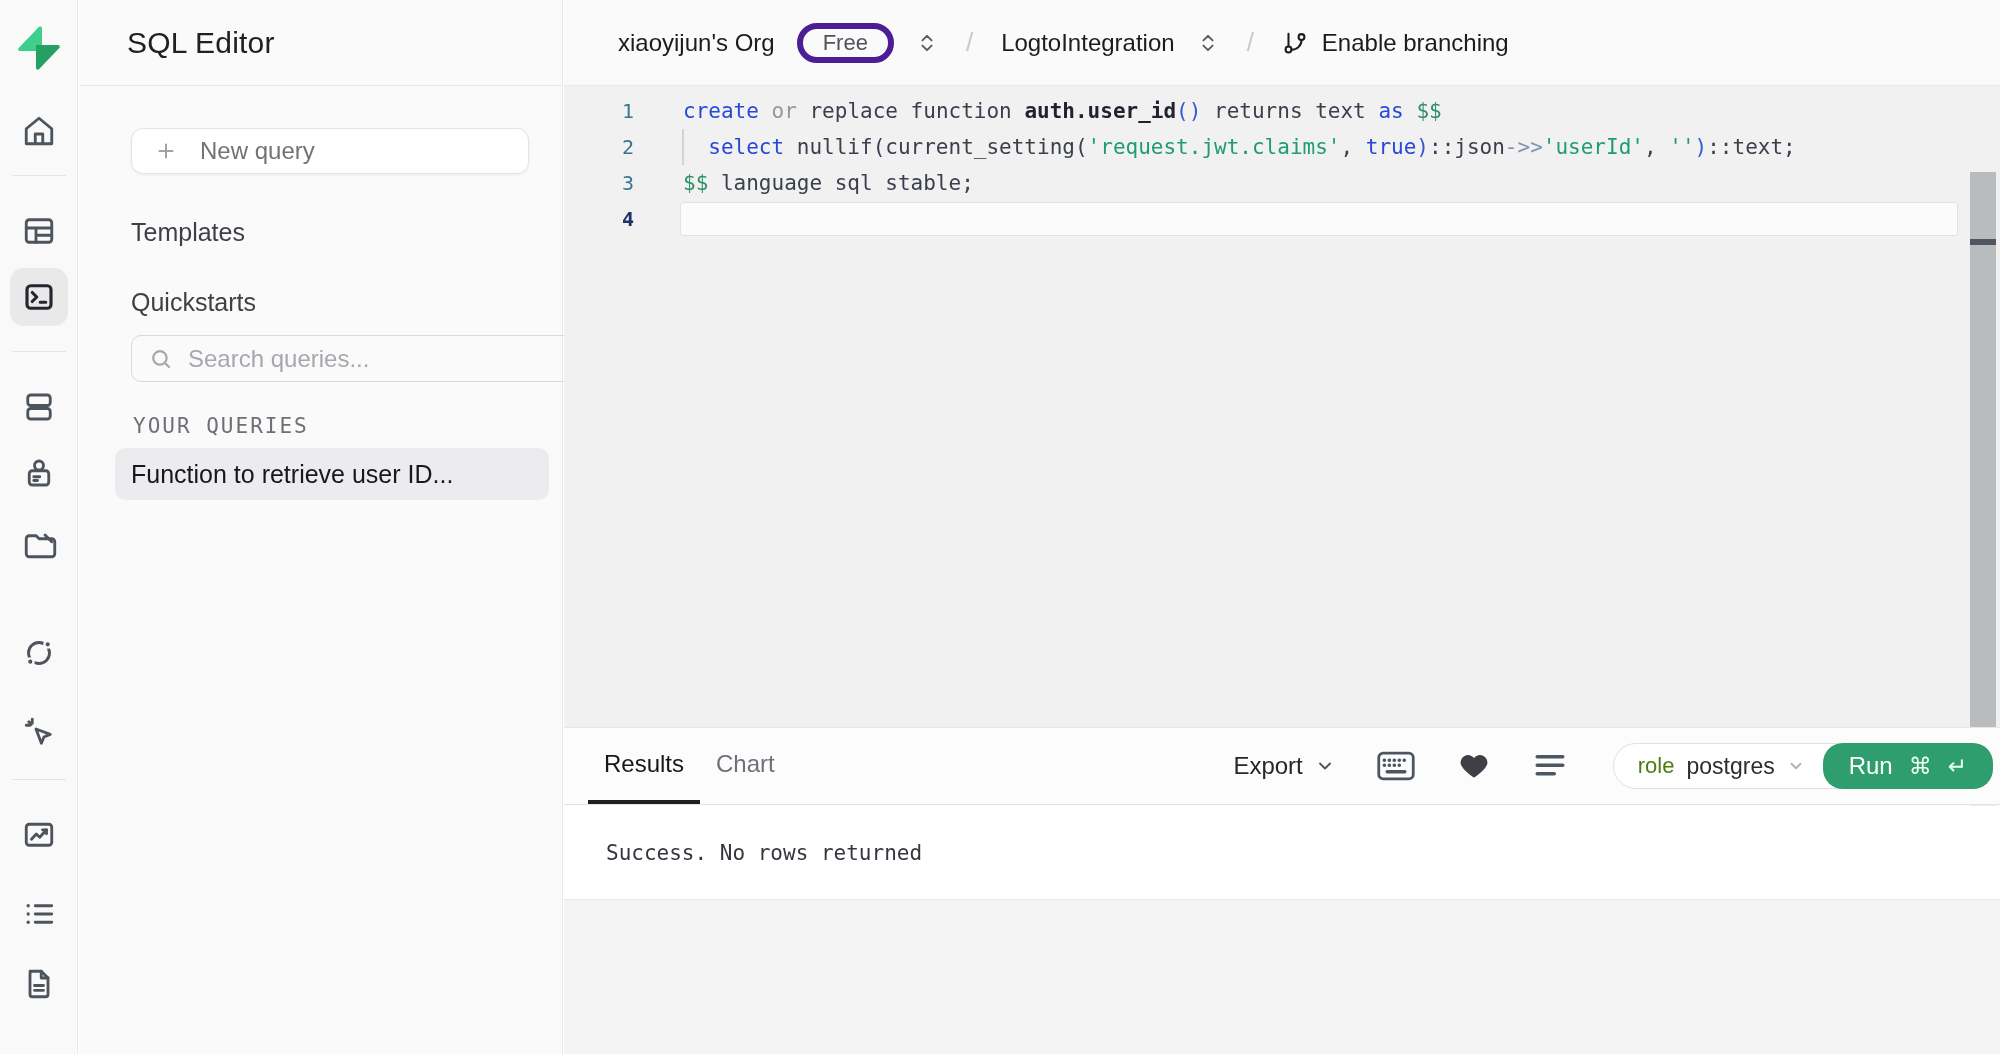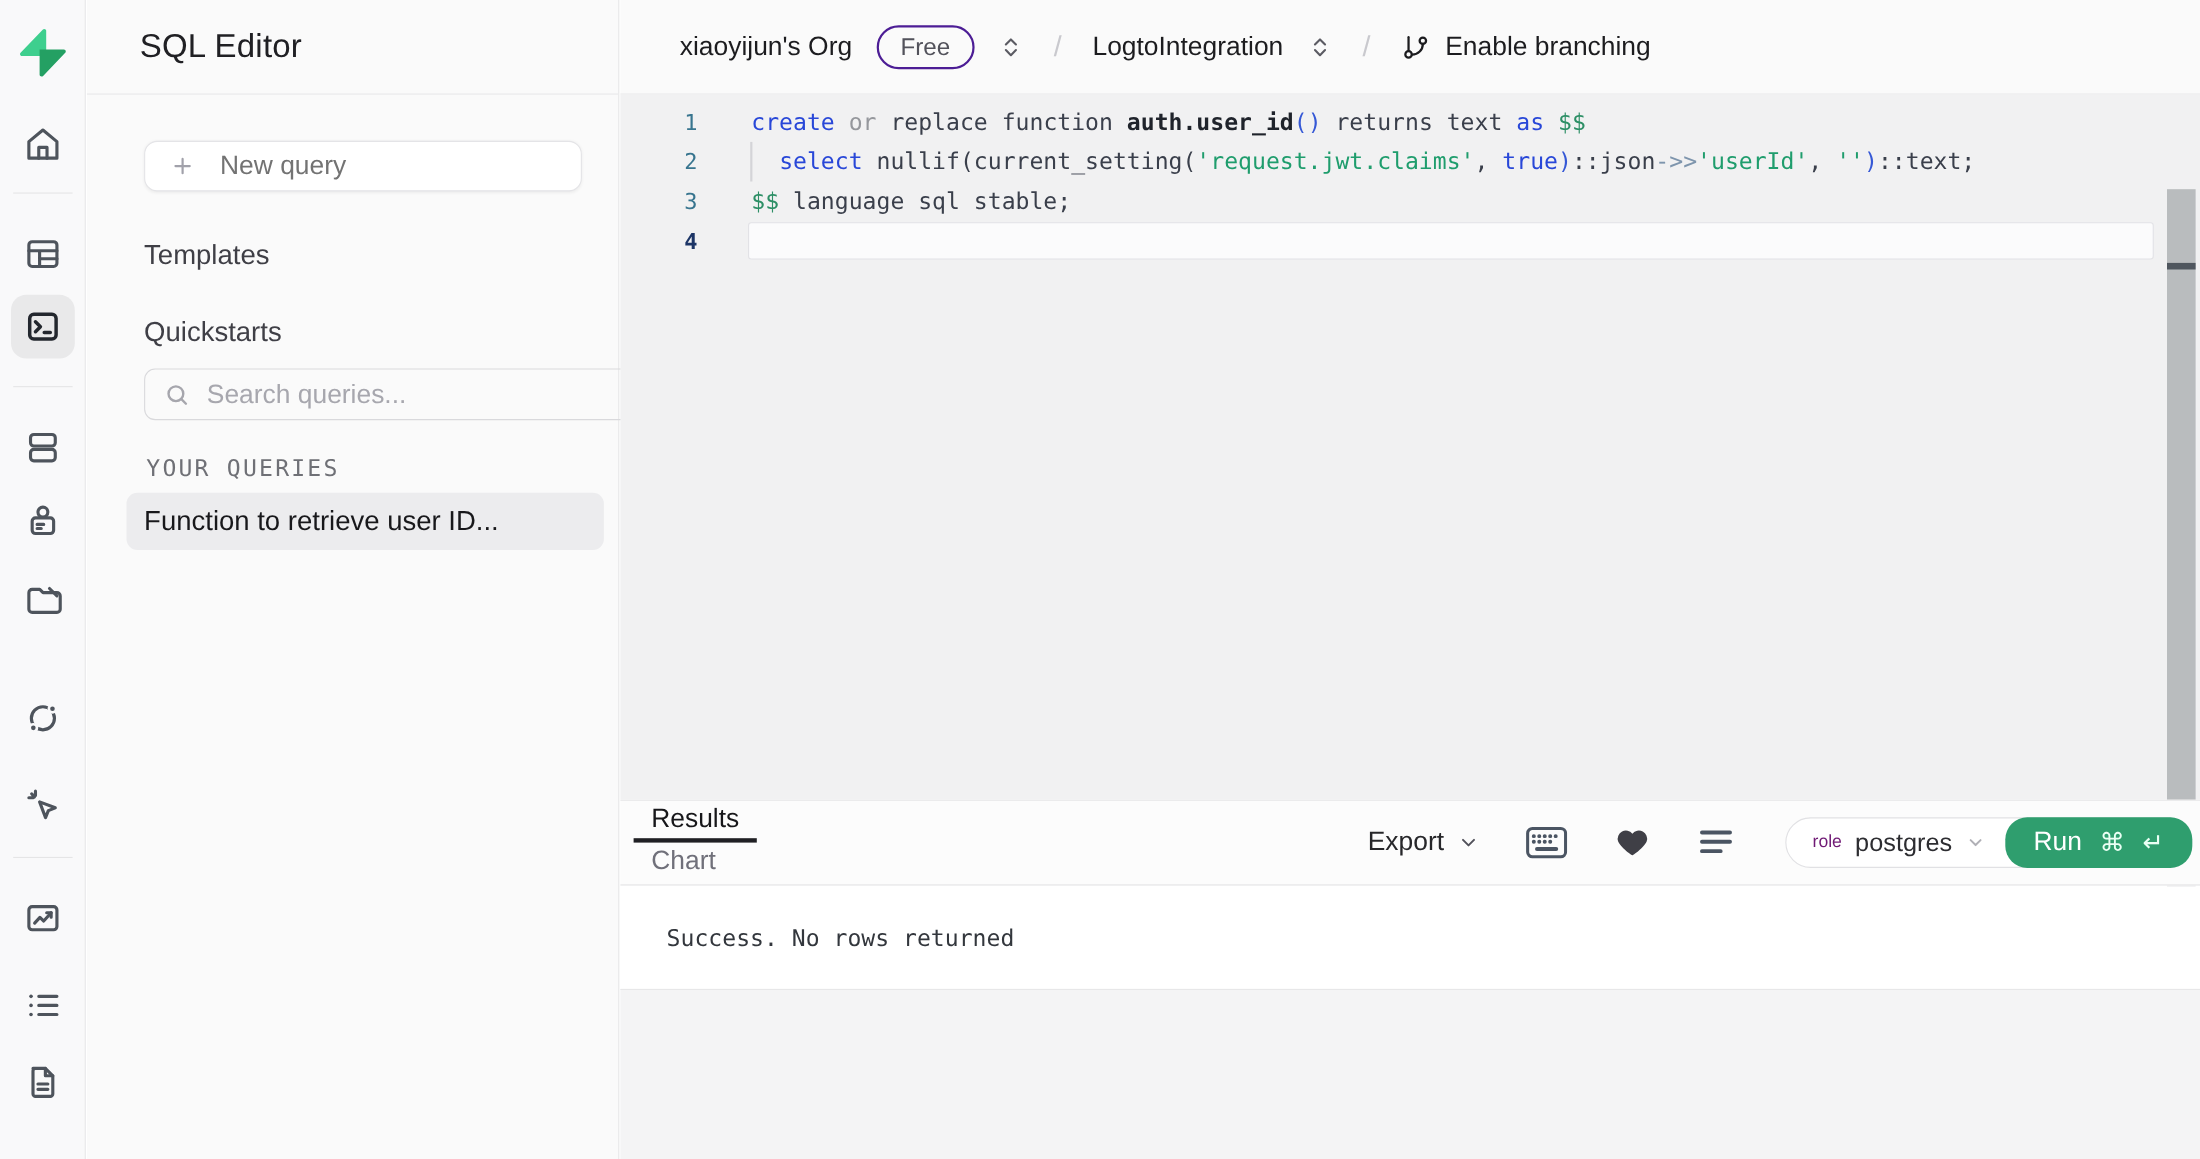--- a/index.html
+++ b/index.html
@@ -50,21 +50,21 @@
   #query-item { position:absolute; left:36px; top:448px; width:434px; height:52px;
                 background:#ececee; border-radius:10px; display:flex; align-items:center;
                 padding-left:16px; cursor:pointer; }
   #query-item .q-title { font-size:25px; color:#18181b; white-space:nowrap; overflow:hidden; text-overflow:ellipsis; }
 
   
   #main { position:absolute; left:564px; top:0; right:0; height:1054px; }
   #main-header { height:86px; border-bottom:1px solid #e8e8e9; background:#fafafa;
                  display:flex; align-items:center; padding-left:54px; gap:22px; }
   .crumb-text { font-size:24px; font-weight:500; color:#1c1c1f; cursor:pointer; }
-  #plan-badge { height:40px; padding:0 20px; border:2px solid #4c1d95; border-radius:20px;
+  #plan-badge { height:40px; padding:0 20px; border:6px solid #4c1d95; border-radius:20px;
                 display:flex; align-items:center; font-size:22px; color:#52525b; cursor:pointer; }
   .crumb-sep { font-size:26px; color:#c9c9ce; font-weight:300; padding:0 6px; }
   .updown { cursor:pointer; }
   #branch-btn { display:flex; align-items:center; gap:14px; cursor:pointer; }
 
   
   #editor { position:absolute; top:86px; left:0; right:0; height:641px; background:#f1f1f2; }
   #code-lines { padding-top:7px; }
   .code-line { position:relative; height:36px; display:flex; align-items:center;
                font-family:"DejaVu Sans Mono",monospace; font-size:21px; cursor:text; }
@@ -79,31 +79,31 @@
   .tok-op { color:#7e95ad; } .tok-fn { color:#1f232b; font-weight:bold; }
 
   #scrollbar { position:absolute; top:86px; right:4px; width:26px; height:641px; background:#ececed; }
   #scroll-thumb { position:absolute; top:0; left:0; right:0; height:564px; background:#b9bcbe; }
   #scroll-mark { position:absolute; top:67px; left:0; right:0; height:6px; background:#4f565e; }
 
   
   #results-bar { position:absolute; top:727px; left:0; right:0; height:78px; background:#fcfcfc;
                  border-top:1px solid #e7e7e8; border-bottom:1px solid #e3e3e5;
                  display:flex; align-items:center; }
-  #tabs { display:flex; height:100%; padding-left:12px;flex-direction:column; }
+  #tabs { display:flex; height:100%; padding-left:24px; }
   .tab { padding:0 16px; height:100%; display:flex; align-items:center;
          font-size:24px; color:#70707a; cursor:pointer; border-bottom:4px solid transparent; }
   .tab.active { color:#17171a; font-weight:500; border-bottom-color:#202024; }
   #bar-right { margin-left:auto; display:flex; align-items:center; padding-right:7px; }
   #export-btn { display:flex; align-items:center; gap:12px; font-size:24px; color:#27272a; cursor:pointer; }
   .bar-icon { margin-left:42px; cursor:pointer; }
   #role-group { margin-left:46px; height:46px; display:flex; align-items:center;
                 border:1px solid #e1e1e4; border-radius:23px; background:#ffffff; }
   #role-select { display:flex; align-items:center; gap:12px; padding:0 18px 0 24px; cursor:pointer; }
-  #role-label { font-size:16px; color:#701a75; }
+  #role-label { font-size:22px; color:#4d7c0f; }
   #role-value { font-size:23px; font-weight:500; color:#2d2d31; }
   #run-btn { height:46px; margin:-1px -1px -1px 0; padding:0 26px; background:#2f9e6e;
              border-radius:20px; display:flex; align-items:center; gap:16px; cursor:pointer; }
   #run-btn .run-label { color:#ffffff; font-size:24px; font-weight:500; }
   #run-btn .shortcut { color:#eafff4; font-size:23px; }
 
   
   #message-area { position:absolute; top:806px; left:0; right:0; height:93px; background:#ffffff;
                   display:flex; align-items:center; padding-left:42px; }
   #result-message { font-family:"DejaVu Sans Mono",monospace; font-size:21px; color:#33373d; }

